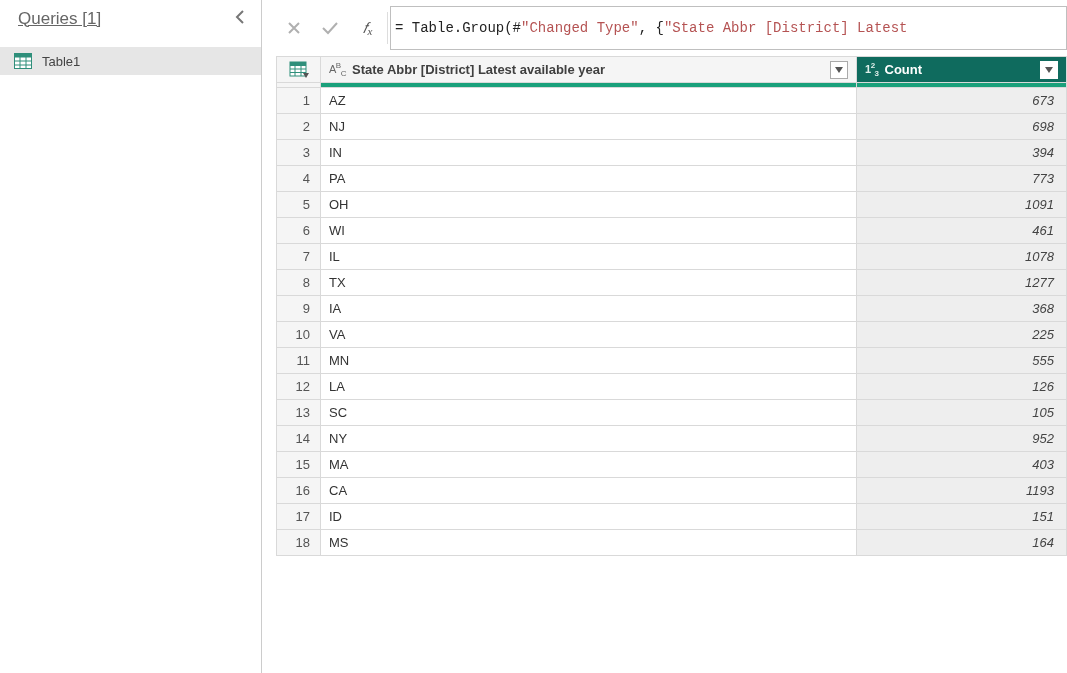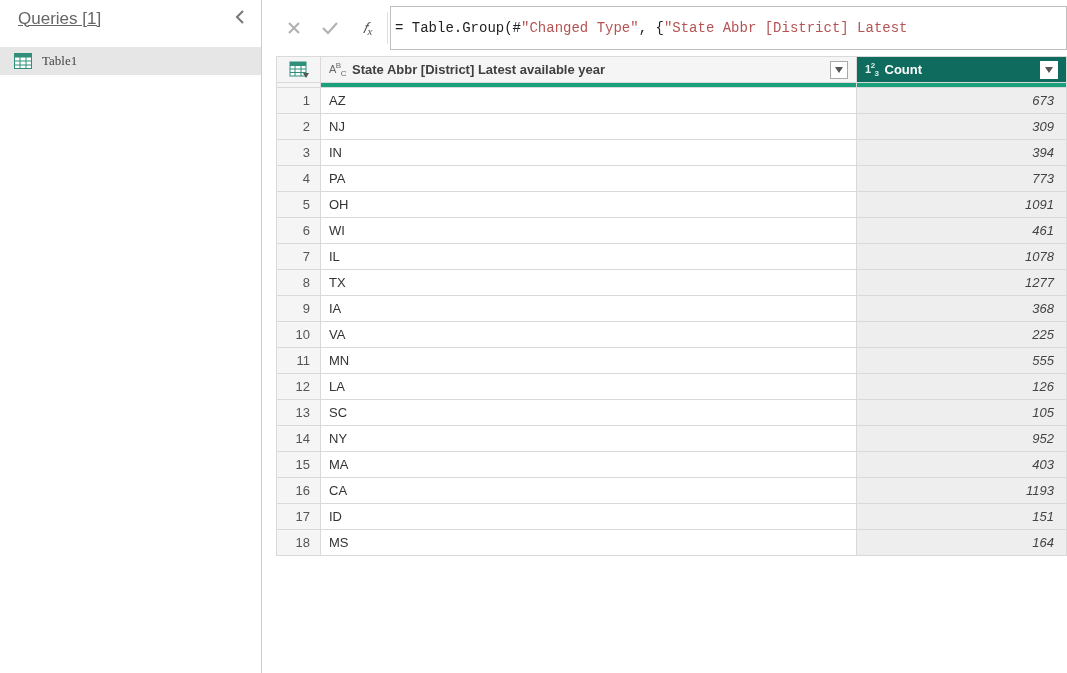--- a/index.html
+++ b/index.html
@@ -37,21 +37,21 @@
   }
   .query-list { padding: 6px 0; }
   .query-item {
     display: flex;
     align-items: center;
     gap: 10px;
     padding: 6px 14px;
     cursor: pointer;
     color: #444;
   }
-  .query-item.selected { background: #e6e6e6; font-family: Liberation Serif, serif; }
+  .query-item.selected { background: #e6e6e6; }
   .query-icon svg { display: block; }
 
   .main {
     flex: 1;
     display: flex;
     flex-direction: column;
     padding: 0 0 0 14px;
   }
   .formula-bar {
     display: flex;
@@ -287,21 +287,21 @@
       </thead>
       <tbody id="grid-body">
       <tr>
             <td class="rownum">1</td>
             <td class="state-cell">AZ</td>
             <td class="count-cell">673</td>
           </tr>
           <tr>
             <td class="rownum">2</td>
             <td class="state-cell">NJ</td>
-            <td class="count-cell">309</td>
+            <td class="count-cell">698</td>
           </tr>
           <tr>
             <td class="rownum">3</td>
             <td class="state-cell">IN</td>
             <td class="count-cell">394</td>
           </tr>
           <tr>
             <td class="rownum">4</td>
             <td class="state-cell">PA</td>
             <td class="count-cell">773</td>

